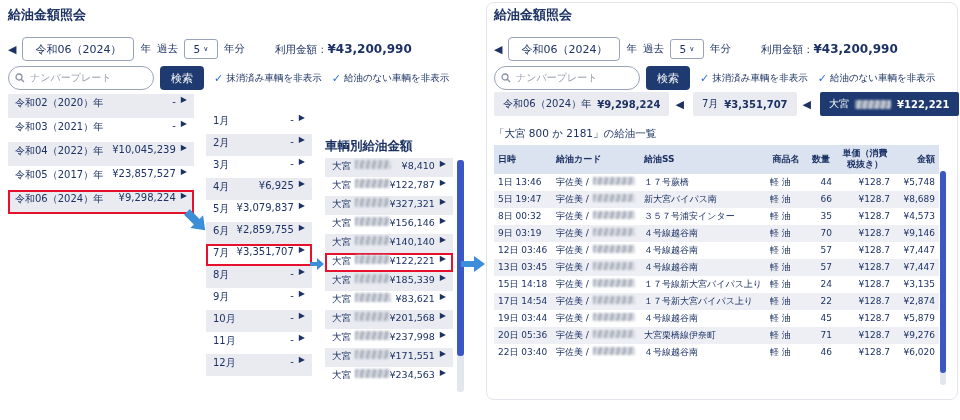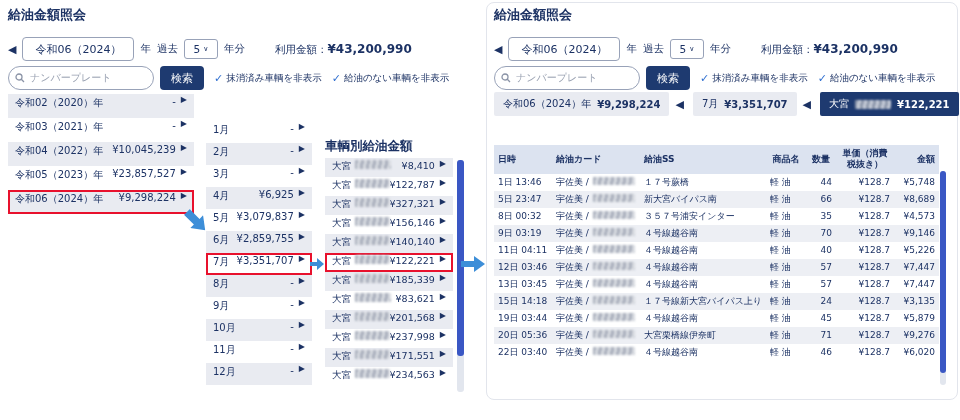--- a/index.html
+++ b/index.html
@@ -27,21 +27,21 @@
          border-radius:12px;background:#fff;padding:0 6px;}
   .ph{font-size:10px;color:#9aa2b2;}
   .btn{display:inline-flex;align-items:center;justify-content:center;width:44px;height:24px;background:#1e3a70;
        color:#fff;font-size:11px;border:none;border-radius:4px;font-family:inherit;cursor:pointer;}
   .chk{display:inline-flex;align-items:center;gap:3px;font-size:9.5px;margin-left:4px;cursor:pointer;}
   .ck{color:#2f6fd0;font-size:11px;font-weight:bold;}
   .list{position:absolute;}
   .row{display:flex;align-items:flex-start;padding:0 5px;border:2px solid transparent;}
   .list.years{left:8px;top:94px;width:186px;}
   .years .row{height:24px;font-size:10px;}
-  .list.months{left:206px;top:121px;width:106px;}
+  .list.months{left:206px;top:112px;width:106px;}
   .months .row{height:22px;font-size:10px;}
   .list.vehicles{left:325px;top:158px;width:128px;}
   .vehicles .row{height:19px;font-size:9.5px;}
   .years .row:nth-child(odd){background:#e9ebf1;}
   .months .row:nth-child(even){background:#e9ebf1;}
   .vehicles .row:nth-child(odd){background:#e9ebf1;}
   .row.selected{border-color:#e8112d;}
   .rl{white-space:nowrap;}
   .ra{margin-left:auto;white-space:nowrap;padding-right:5px;}
   .row .tri{font-size:8px;}
@@ -134,21 +134,21 @@
           <span class="tri">▶</span>
         </div>
 
         <div class="row">
           <span class="rl">令和04（2022）年</span>
           <span class="ra">¥10,045,239</span>
           <span class="tri">▶</span>
         </div>
 
         <div class="row">
-          <span class="rl">令和05（2023）年</span>
+          <span class="rl">令和05（2017）年</span>
           <span class="ra">¥23,857,527</span>
           <span class="tri">▶</span>
         </div>
 
         <div class="row selected">
           <span class="rl">令和06（2024）年</span>
           <span class="ra">¥9,298,224</span>
           <span class="tri">▶</span>
         </div>
 
@@ -395,20 +395,21 @@
           <span class="crumb">
             <span>大宮</span>
             <span class="blur"></span>
             <b>¥122,221</b>
           </span>
 
         </span>
 
     </div>
 
+    <div class="lttl">「大宮 800 か 2181」の給油一覧</div>
 
     <div class="twrap">
       <table>
         <colgroup>
           <col style="width:58px">
             <col style="width:88px">
             <col style="width:126px">
             <col style="width:40px">
             <col style="width:30px">
             <col style="width:58px">
@@ -440,21 +441,21 @@
               <td class="c-card"><span>宇佐美 /</span><span class="blur card-blur"></span></td>
               <td class="c-ss">１７号蕨橋</td>
               <td class="c-prod">軽 油</td>
               <td class="c-qty">44</td>
               <td class="c-unit">¥128.7</td>
               <td class="c-amt">¥5,748</td>
             </tr>
 
 
             <tr>
-              <td class="c-date">5日 23:47</td>
+              <td class="c-date">5日 19:47</td>
               <td class="c-card"><span>宇佐美 /</span><span class="blur card-blur"></span></td>
               <td class="c-ss">新大宮バイパス南</td>
               <td class="c-prod">軽 油</td>
               <td class="c-qty">66</td>
               <td class="c-unit">¥128.7</td>
               <td class="c-amt">¥8,689</td>
             </tr>
 
             <tr>
               <td class="c-date">8日 00:32</td>
@@ -469,60 +470,60 @@
             <tr>
               <td class="c-date">9日 03:19</td>
               <td class="c-card"><span>宇佐美 /</span><span class="blur card-blur"></span></td>
               <td class="c-ss">４号線越谷南</td>
               <td class="c-prod">軽 油</td>
               <td class="c-qty">70</td>
               <td class="c-unit">¥128.7</td>
               <td class="c-amt">¥9,146</td>
             </tr>
 
-            <tr>
-              <td class="c-date">11日 04:11</td>
+
+            <tr>
+              <td class="c-date">12日 03:46</td>
               <td class="c-card"><span>宇佐美 /</span><span class="blur card-blur"></span></td>
               <td class="c-ss">４号線越谷南</td>
               <td class="c-prod">軽 油</td>
-              <td class="c-qty">40</td>
-              <td class="c-unit">¥128.7</td>
-              <td class="c-amt">¥5,226</td>
-            </tr>
-
-            <tr>
-              <td class="c-date">12日 03:46</td>
+              <td class="c-qty">57</td>
+              <td class="c-unit">¥128.7</td>
+              <td class="c-amt">¥7,447</td>
+            </tr>
+
+            <tr>
+              <td class="c-date">13日 03:45</td>
               <td class="c-card"><span>宇佐美 /</span><span class="blur card-blur"></span></td>
               <td class="c-ss">４号線越谷南</td>
               <td class="c-prod">軽 油</td>
               <td class="c-qty">57</td>
               <td class="c-unit">¥128.7</td>
               <td class="c-amt">¥7,447</td>
             </tr>
 
             <tr>
-              <td class="c-date">13日 03:45</td>
-              <td class="c-card"><span>宇佐美 /</span><span class="blur card-blur"></span></td>
-              <td class="c-ss">４号線越谷南</td>
-              <td class="c-prod">軽 油</td>
-              <td class="c-qty">57</td>
-              <td class="c-unit">¥128.7</td>
-              <td class="c-amt">¥7,447</td>
-            </tr>
-
-            <tr>
               <td class="c-date">15日 14:18</td>
               <td class="c-card"><span>宇佐美 /</span><span class="blur card-blur"></span></td>
               <td class="c-ss">１７号線新大宮バイパス上り</td>
               <td class="c-prod">軽 油</td>
               <td class="c-qty">24</td>
               <td class="c-unit">¥128.7</td>
               <td class="c-amt">¥3,135</td>
             </tr>
 
+            <tr>
+              <td class="c-date">17日 14:54</td>
+              <td class="c-card"><span>宇佐美 /</span><span class="blur card-blur"></span></td>
+              <td class="c-ss">１７号新大宮バイパス上り</td>
+              <td class="c-prod">軽 油</td>
+              <td class="c-qty">22</td>
+              <td class="c-unit">¥128.7</td>
+              <td class="c-amt">¥2,874</td>
+            </tr>
 
             <tr>
               <td class="c-date">19日 03:44</td>
               <td class="c-card"><span>宇佐美 /</span><span class="blur card-blur"></span></td>
               <td class="c-ss">４号線越谷南</td>
               <td class="c-prod">軽 油</td>
               <td class="c-qty">45</td>
               <td class="c-unit">¥128.7</td>
               <td class="c-amt">¥5,879</td>
             </tr>

